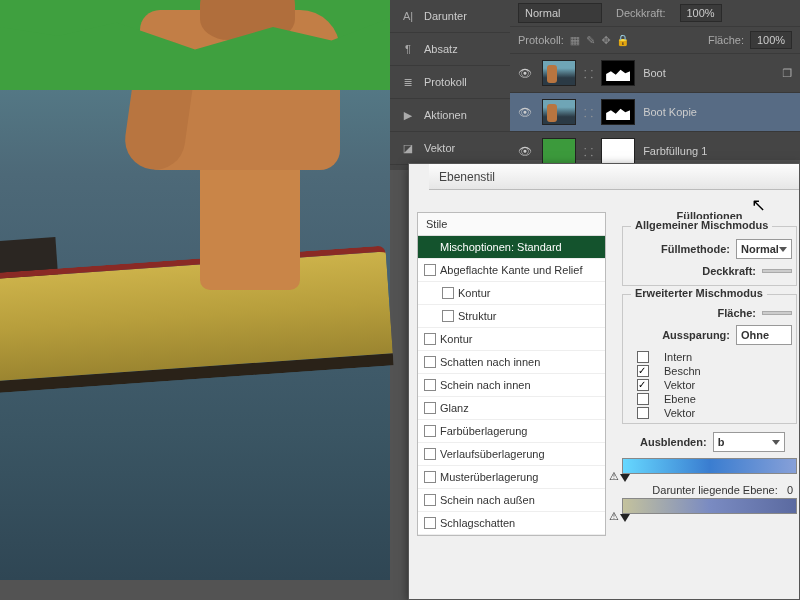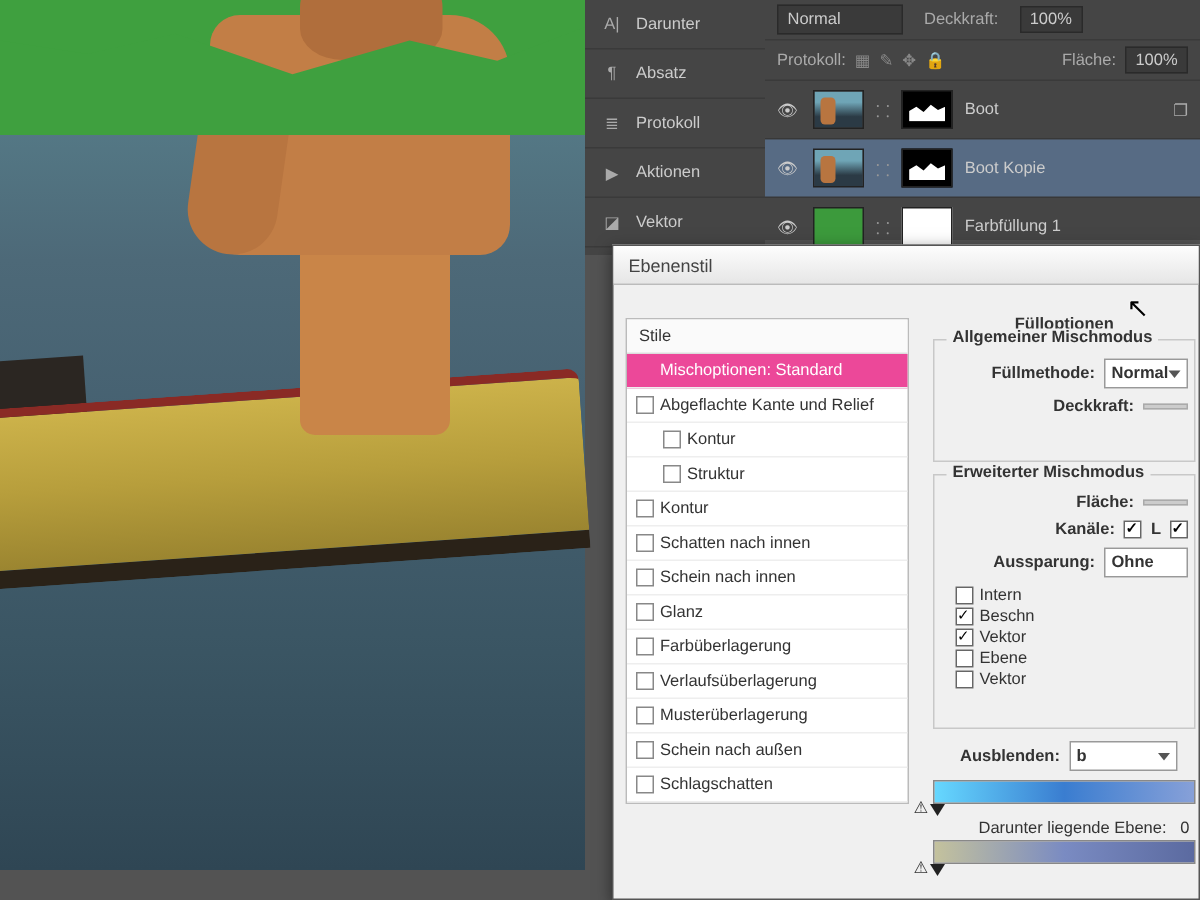--- a/index.html
+++ b/index.html
@@ -39,41 +39,41 @@
 .thumb.photo{ background:linear-gradient(180deg,#6fa5b6 30%,#2b3a45 70%); }
 .thumb.photo::after{content:""; position:absolute; left:4px; top:4px; width:10px;height:18px; background:#b87540; border-radius:3px;}
 .thumb.mask { background:#000; }
 .thumb.mask::after { content:""; position:absolute; left:4px; top:6px; width:24px; height:14px; background:#fff; clip-path:polygon(0 50%,20% 30%,40% 55%,60% 20%,80% 45%,100% 30%,100% 100%,0 100%);}
 .thumb.fill { background:#3c9a3c; }
 .thumb.white { background:#fff; }
 .link-i { color:#999; }
 .dup-i { margin-left:auto; color:#aaa; }
 
 .dialog { position:absolute; left:408px; top:163px; width:392px; height:437px; background:#f0f0f0; border:1px solid #555; box-shadow:0 3px 10px rgba(0,0,0,.5); }
-.dlg-title { background:linear-gradient(#fdfdfd,#e6e6e6); height:26px; border-bottom:1px solid #bbb; padding:0 10px; display:flex; align-items:center; color:#444; font-size:12px;}
+.dlg-title { background:linear-gradient(#fdfdfd,#e6e6e6); height:26px; border-bottom:1px solid #bbb; padding:0 10px; display:flex; align-items:center; color:#444; font-size:12px;margin-left:20px;}
 .dlg-body { display:flex; height:calc(100% - 26px);margin-top:12px; }
 .stile-col { width:205px; padding:10px 8px; }
 .stile-box { border:1px solid #bbb; background:#fff; }
 .stile-head { background:#fafafa; padding:5px 8px; border-bottom:1px solid #ddd; color:#333; }
 .stile-item { padding:5px 8px 5px 22px; border-bottom:1px solid #eee; position:relative; color:#333; display:flex; align-items:center; }
-.stile-item.sel { background:#ec4899; color:#fff;align-items:center; }
+.stile-item.sel { background:#14532d; color:#fff;align-items:center; }
 .stile-item.indent { padding-left:40px; }
 .stile-item .cb { position:absolute; left:6px; width:12px; height:12px; border:1px solid #888; background:#fff; }
 .stile-item.indent .cb { left:24px; }
 
 .opts-col { flex:1; padding:6px 2px 6px 8px; color:#333; }
-.fieldset { border:1px solid #c8c8c8; margin-bottom:8px; padding:6px 4px 24px 4px; position:relative;}
+.fieldset { border:1px solid #c8c8c8; margin-bottom:8px; padding:6px 4px 2px 4px; position:relative;}
 .fieldset .legend { position:absolute; top:-8px; left:8px; background:#f0f0f0; padding:0 4px; font-weight:bold; font-size:11px; }
 .opt-row { display:flex; align-items:center; margin:6px 0; gap:6px; justify-content:flex-end;font-weight:bold; }
 .opt-row .lbl { flex:0 0 auto; text-align:right; }
 .combo { border:1px solid #999; background:#fff; height:20px; width:56px; padding:0 4px; display:flex; align-items:center; justify-content:space-between; overflow:hidden;}
 .slider-track { height:4px; background:#ccc; border:1px solid #aaa; width:30px; }
 .cb2 { width:12px; height:12px; border:1px solid #666; background:#fff; display:inline-block; flex:0 0 auto;}
 .cb2.ck::after{content:"✓"; font-size:10px; line-height:10px; color:#000; position:relative; top:-2px; left:0px;}
-.chk-row { display:flex; align-items:center; gap:4px; margin:2px 0 2px 10px; }
+.chk-row { display:flex; align-items:center; gap:15px; margin:2px 0 2px 10px; }
 
 .blend-bar { height:16px; margin:2px 0 10px 0; position:relative; border:1px solid #888;}
 .blend-bar.blue { background:linear-gradient(90deg,#66d8ff,#3a7dd0,#87a0d8);}
 .blend-bar.gray { background:linear-gradient(90deg,#c4c29d,#7a8bc2,#5b6aa0);}
 .tri { position:absolute; bottom:-9px; left:-3px; width:0;height:0;border-left:5px solid transparent;border-right:5px solid transparent;border-top:8px solid #222;}
 .warn{position:absolute;left:-14px;bottom:-10px;font-size:11px;}
 .tri.down{width:0;height:0;border-left:4px solid transparent;border-right:4px solid transparent;border-top:5px solid #999;display:inline-block;}
 .chev{width:0;height:0;border-left:4px solid transparent;border-right:4px solid transparent;border-top:5px solid #555;display:inline-block;}
 .cursor{position:absolute;left:751px;top:194px;font-size:18px;color:#000;text-shadow:0 0 2px #fff; pointer-events:none;}
 </style>
@@ -244,26 +244,20 @@
         </div>
       </div>
 
       <div class="fieldset">
         <div class="legend">Erweiterter Mischmodus</div>
         <div class="opt-row">
           <span class="lbl">Fläche:</span>
           <div class="slider-track"></div>
         </div>
         <div class="opt-row">
-          <span class="lbl">Kanäle:</span>
-          <span class="cb2 ck"></span>
-          <span>L</span>
-          <span class="cb2 ck"></span>
-        </div>
-        <div class="opt-row">
           <span class="lbl">Aussparung:</span>
           <div class="combo">
             <span>Ohne</span>
           </div>
         </div>
         <div id="adv-checks">
             <div class="chk-row">
               <span class="cb2"></span>
               <span>Intern</span>
             </div>

